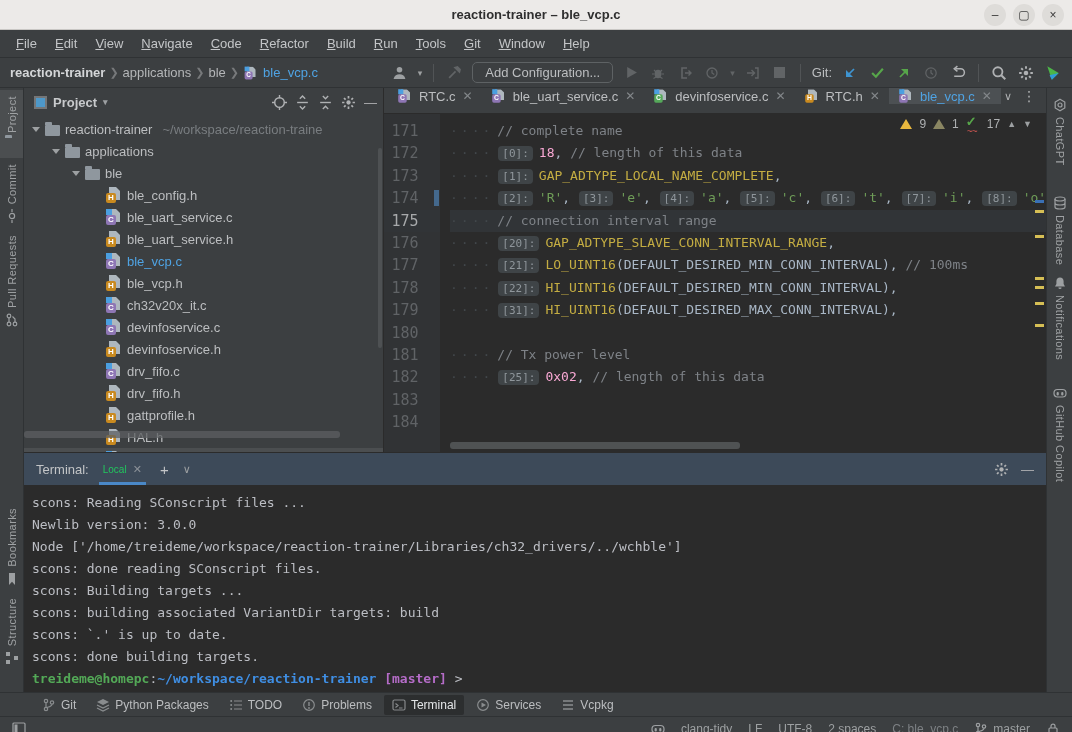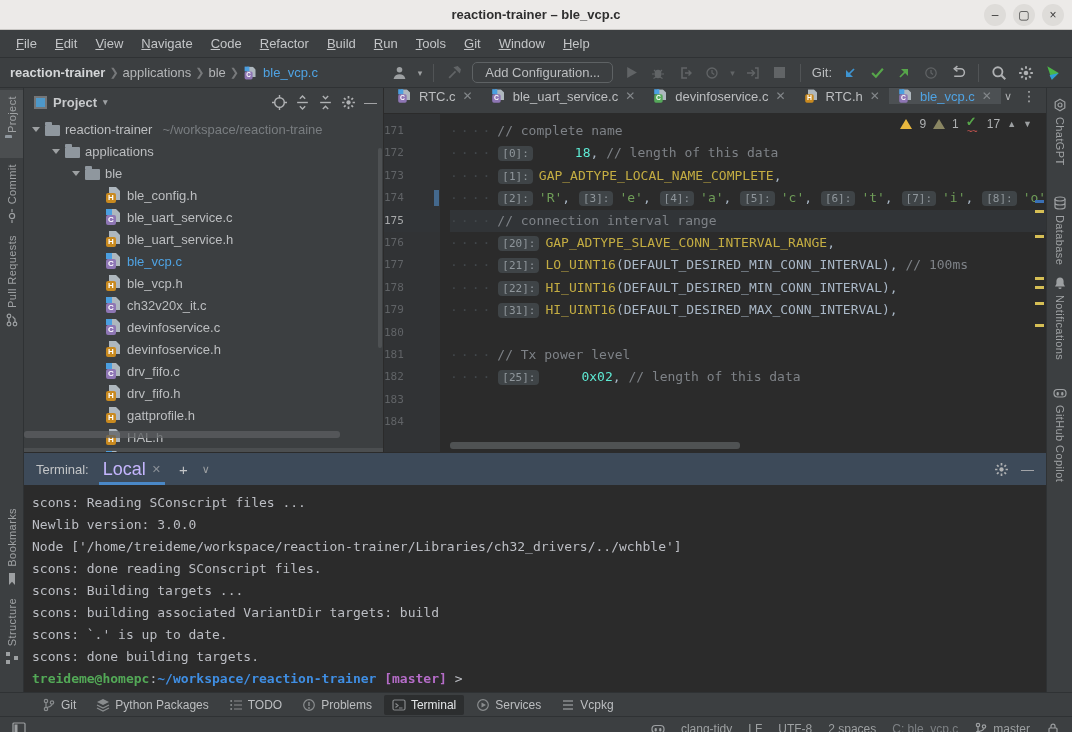--- a/index.html
+++ b/index.html
@@ -87,30 +87,30 @@
             border-bottom:1px solid #2b2b2b; padding-left:4px; }
   .tab { display:flex; align-items:center; gap:6px; padding:0 9px; font-size:13px; color:#bcbec0; }
   .tab.active { background:#4c5053; color:#4fa3e3; }
   .tab .x { color:#84888b; font-size:12px; margin-left:1px; }
   .tab .fico { transform:scale(.85); }
   .tab-actions { margin-left:auto; display:flex; align-items:center; gap:10px; padding-right:10px;
                  color:#afb1b3; }
   .editor-body { position:relative; flex:1; display:flex; font-family:"DejaVu Sans Mono",monospace;
                  font-size:13px; overflow:hidden; }
   .gutter { width:56px; flex:none; background:#313335; padding-top:6px; }
-  .ln { height:22.4px; line-height:22.4px; text-align:left; padding-right:14px;
-        color:#606366; font-size:11px; position:relative; }
+  .ln { height:22.4px; line-height:22.4px; text-align:center; padding-right:14px;
+        color:#606366; font-size:15px; position:relative; }
   .ln.current { background:#313437; color:#a7a9ab; }
   .ln .gmark { position:absolute; right:1px; top:3px; width:5px; height:16px; background:#44698d; }
   .code-col { flex:1; padding:6px 0 0 10px; min-width:0; }
   .cline { height:22.4px; line-height:22.4px; white-space:nowrap; }
   .cline.current { background:#313437; margin-right:-10px; }
   .tk-ws { color:#42474b; letter-spacing:3px; margin-right:4px; }
   .tk-cmt { color:#7e8287; }
-  .tk-num { color:#5eead4;margin-left:36px; }
+  .tk-num { color:#f9a8d4; }
   .tk-const,.tk-macro { color:#c4ad42; }
   .tk-plain { color:#a9b7c6; }
   .tk-str { color:#6f9d58; }
   .tk-inlay { background:#3f4447; color:#8f969b; border-radius:4px; padding:1px 4px;
               margin:0 6px 0 1px; font-size:11px; }
   .inspect { position:absolute; top:3px; right:14px; display:flex; align-items:center; gap:7px;
              font-size:12px; color:#afb1b3; font-family:"Liberation Sans",sans-serif; }
   .tri { width:0; height:0; border-left:6px solid transparent; border-right:6px solid transparent;
          border-bottom:10px solid #e8b73e; display:inline-block; }
   .tri.weak { border-bottom-color:#8a8662; }
@@ -121,21 +121,21 @@
   .estripe-mark { position:absolute; right:2px; width:9px; height:3px; background:#d6bf55; }
   .estripe-mark.blue { background:#3a70b5; }
   .hscroll { position:absolute; left:66px; bottom:3px; width:290px; height:7px;
              background:#595c5e; border-radius:3px; opacity:.8; }
 
   
   .terminal { height:240px; display:flex; flex-direction:column; border-top:1px solid #2b2b2b; }
   .term-head { height:32px; background:#3d4a59; display:flex; align-items:center; padding:0 12px; gap:10px; }
   .term-title { font-size:13px; color:#c3c5c7; }
   .term-tab { position:relative; height:32px; display:flex; align-items:center; gap:6px; padding:0 4px; }
-  .term-tab .lbl { font-size:18px; color:#c4b5fd; }
+  .term-tab .lbl { font-size:10px; color:#22c55e; }
   .term-tab .x { color:#8b9198; font-size:11px; }
   .term-tab::after { content:""; position:absolute; left:0; right:0; bottom:0; height:3px; background:#4a88c7; }
   .term-plus { color:#c3c5c7; font-size:15px; padding:0 4px; }
   .term-actions { margin-left:auto; display:flex; gap:12px; align-items:center; }
   .term-body { flex:1; background:#2b2b2b; font-family:"DejaVu Sans Mono",monospace; font-size:13px;
                padding:7px 0 0 8px; }
   .tline { height:22px; line-height:22px; white-space:nowrap; color:#bcbec4; }
   .tu { color:#53a957; font-weight:bold; }
   .tp { color:#3f8ee3; font-weight:bold; }
   .tb2 { color:#b56cc8; font-weight:bold; }

